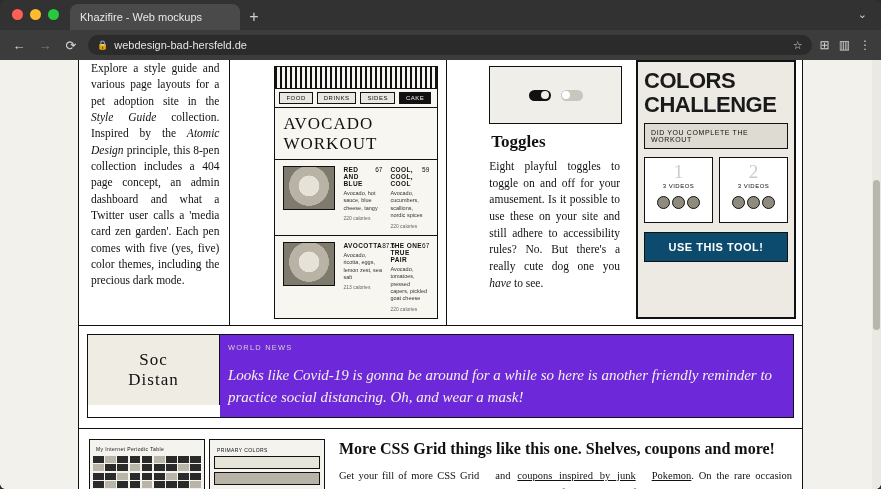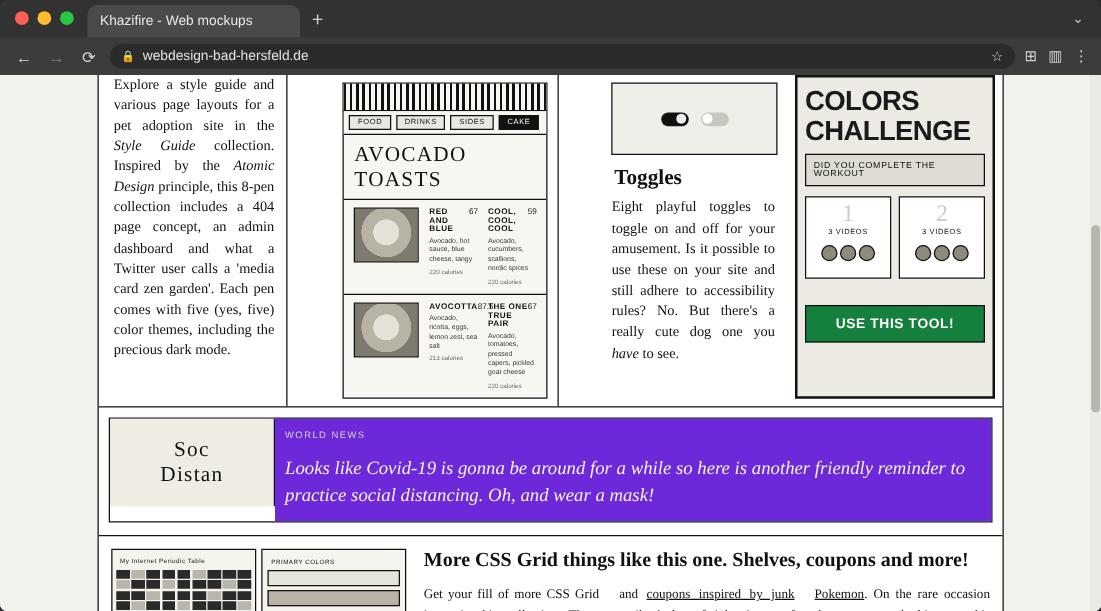--- a/index.html
+++ b/index.html
@@ -250,21 +250,21 @@
   .pcard-num { font-family:"Liberation Serif", serif; font-size:19px; color:#cfcbc1; line-height:1; }
   .pcard-label { font-size:6px; letter-spacing:.5px; color:#111; margin-top:2px; }
   .pcard-dots { display:flex; gap:2px; margin-top:7px; }
   .pdot { width:13px; height:13px; border-radius:50%; background:#8f8a7e; border:1px solid #111; }
   .promo-tag {
     font-family:"Liberation Sans", sans-serif;
     font-weight:bold; font-size:12.5px; line-height:1.25;
     text-align:center; color:#111; margin-top:10px;
   }
   .promo-btn {
-    margin-top:21px; background:#15803d; color:#fff;
+    margin-top:9px; background:#0c4a6e; color:#fff;
     text-align:center; font-weight:bold; font-size:11px;
     letter-spacing:.5px; padding: 8px 0; border:1px solid #111;
   }
 
   
   .news {
     display:flex; margin: 8px 8px 0 8px;
     border:1px solid #111;
   }
   .news-logo {
@@ -373,21 +373,21 @@
 
           <div class="col-mid">
             <div class="menu-card">
               <div class="menu-topbar"></div>
               <div class="menu-tabs">
                 <div class="menu-tab">FOOD</div>
                 <div class="menu-tab">DRINKS</div>
                 <div class="menu-tab">SIDES</div>
                 <div class="menu-tab active">CAKE</div>
               </div>
-              <div class="menu-title">AVOCADO TOASTS</div>
+              <div class="menu-title">AVOCADO WORKOUT</div>
               <div class="menu-items">
 
                 <div class="menu-item">
                   <div class="thumb"></div>
                   <div class="mi-body">
                     <div class="mi-head">
                       <span class="mi-name">RED AND BLUE</span>
                       <span class="mi-price">67</span>
                     </div>
                     <div class="mi-desc">Avocado, hot sauce, blue cheese, tangy</div>

